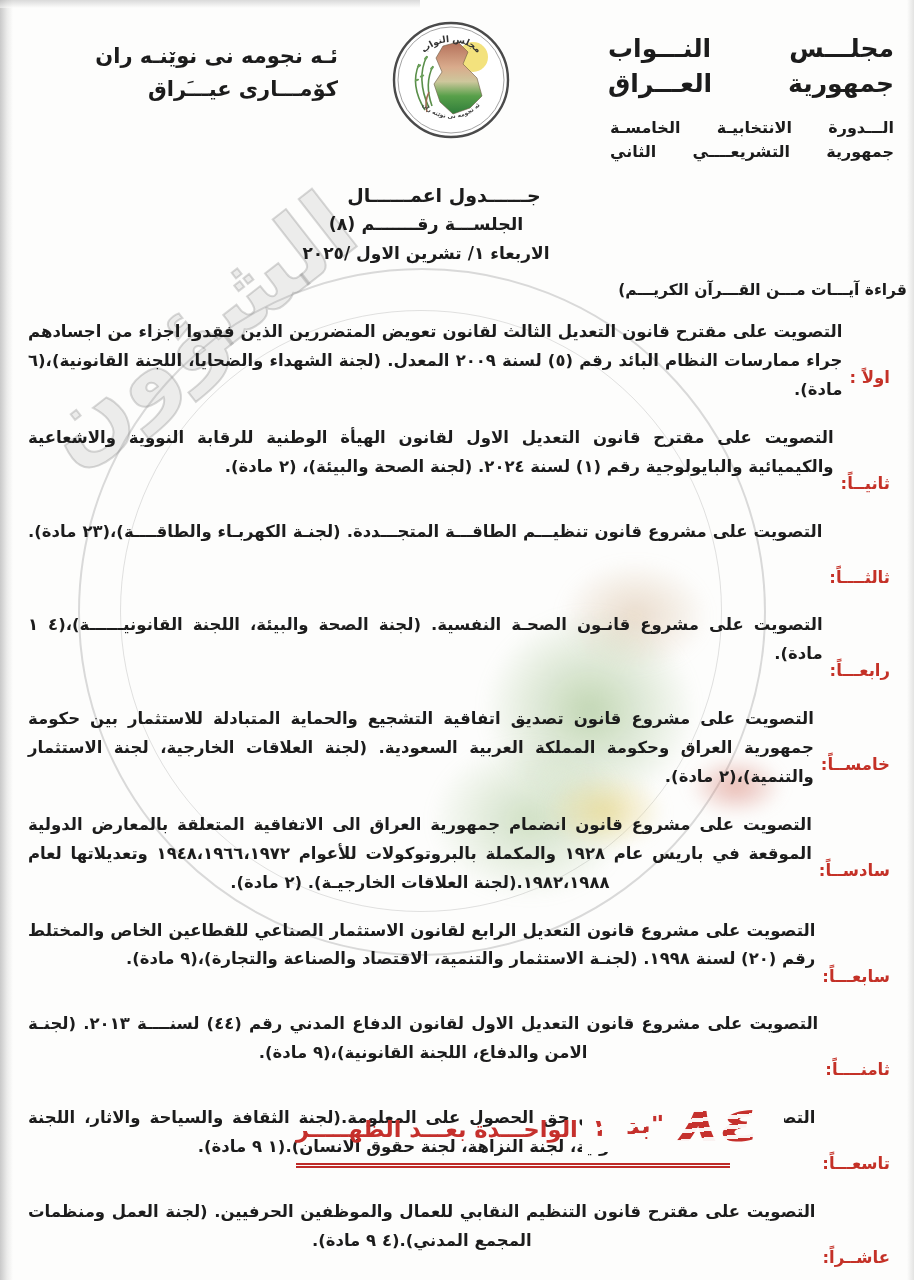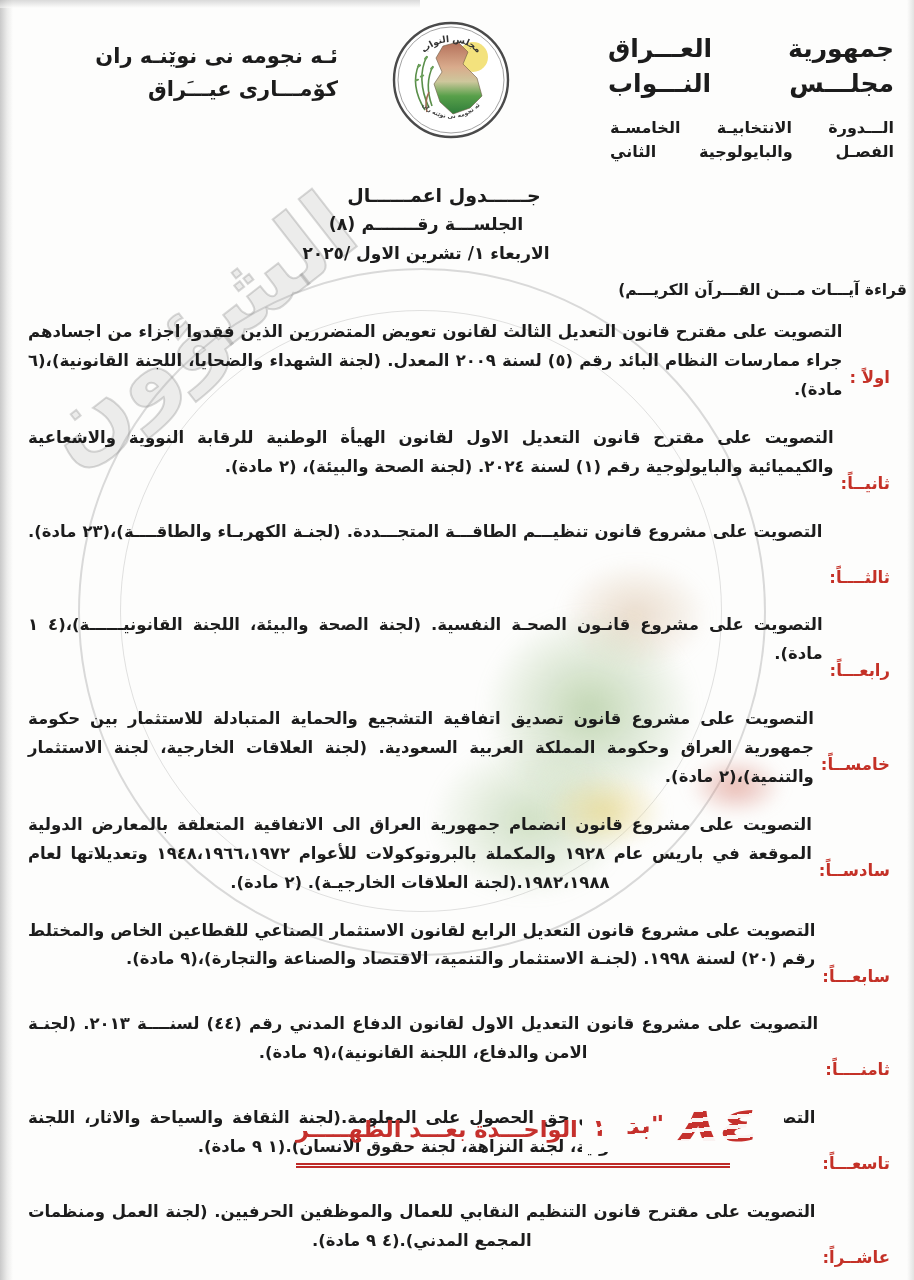--- a/index.html
+++ b/index.html
@@ -91,26 +91,26 @@
     <div class="wm-blob wm-tan"></div>
     <div class="wm-blob wm-green1"></div>
     <div class="wm-blob wm-green2"></div>
     <div class="wm-blob wm-yellow"></div>
     <div class="wm-blob wm-red"></div>
   </div>
 
   <div class="content">
 
     <div class="hdr-right">
+      <div class="l">مجلـــس النـــواب</div>
       <div class="l">جمهورية العـــراق</div>
-      <div class="l">مجلـــس النـــواب</div>
     </div>
     <div class="hdr-sub">
       <div class="l">الـــدورة الانتخابيـة الخامسـة</div>
-      <div class="l">الفصـل والبايولوجية الثاني</div>
+      <div class="l">جمهورية التشريعــــي الثاني</div>
     </div>
 
     <div class="hdr-left" lang="ckb">
       <div>ئـه نجومه نى نوێنـه ران</div>
       <div>كۆمـــارى عيـــَراق</div>
     </div>
 
     <svg class="emblem" viewBox="0 0 120 120">
       <defs>
         <linearGradient id="mapGrad" x1="0" y1="0" x2="0" y2="1">

